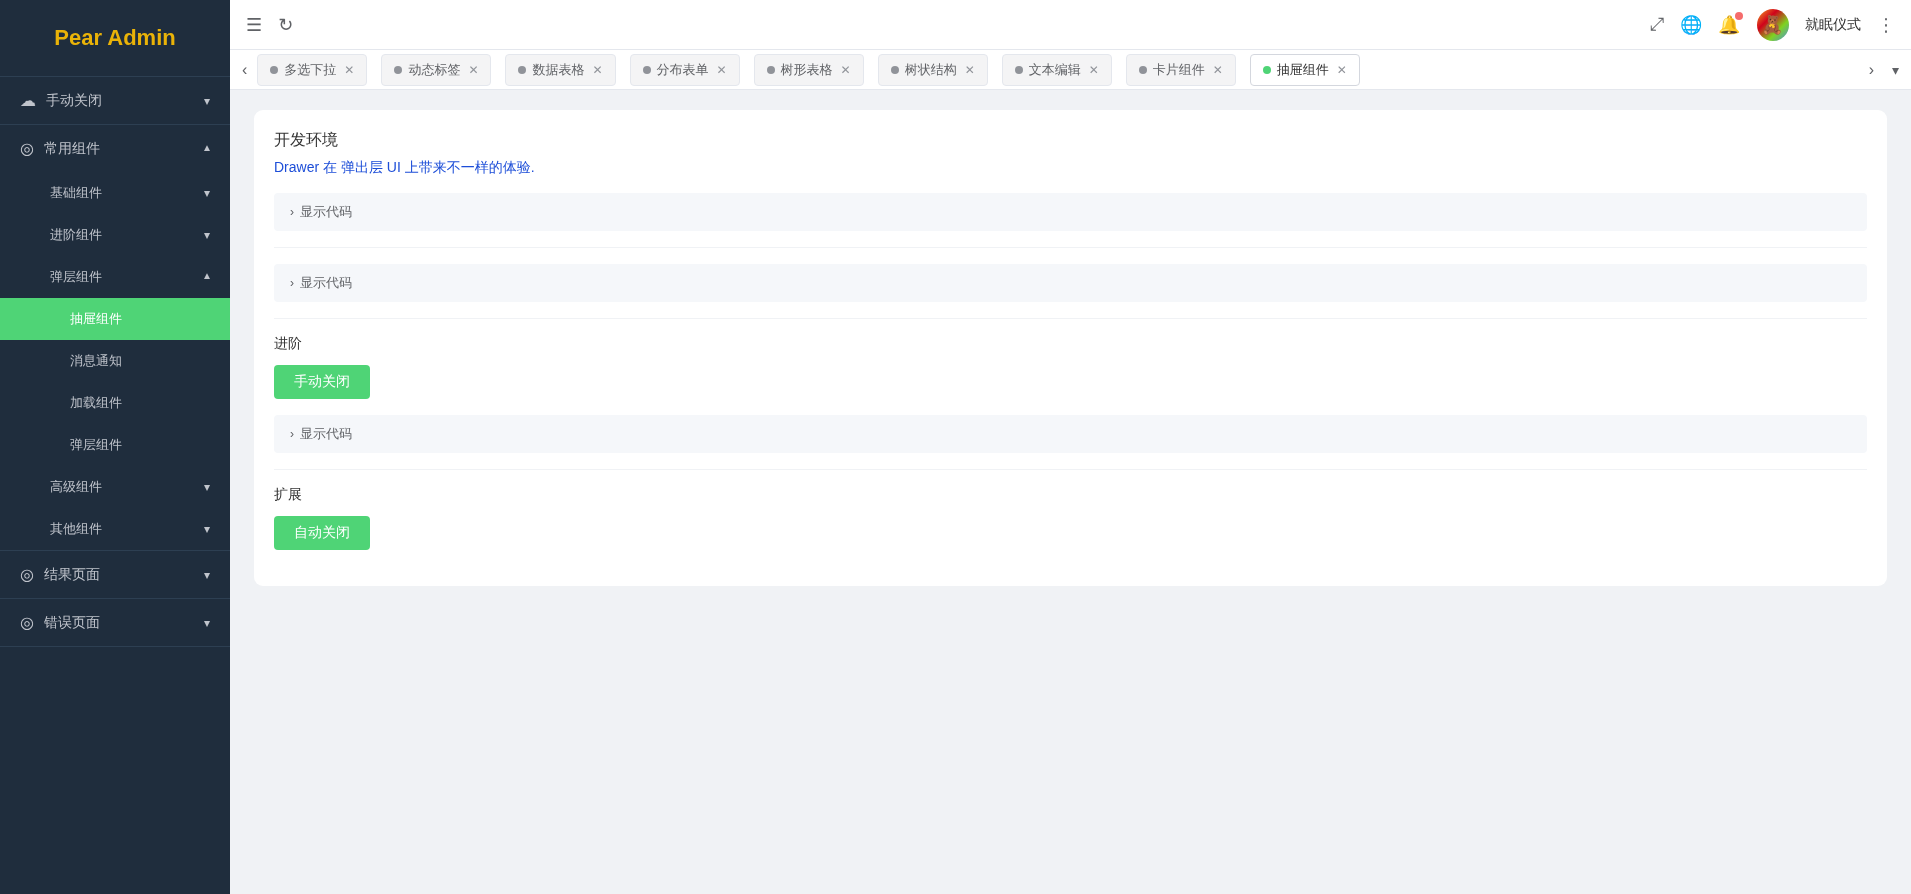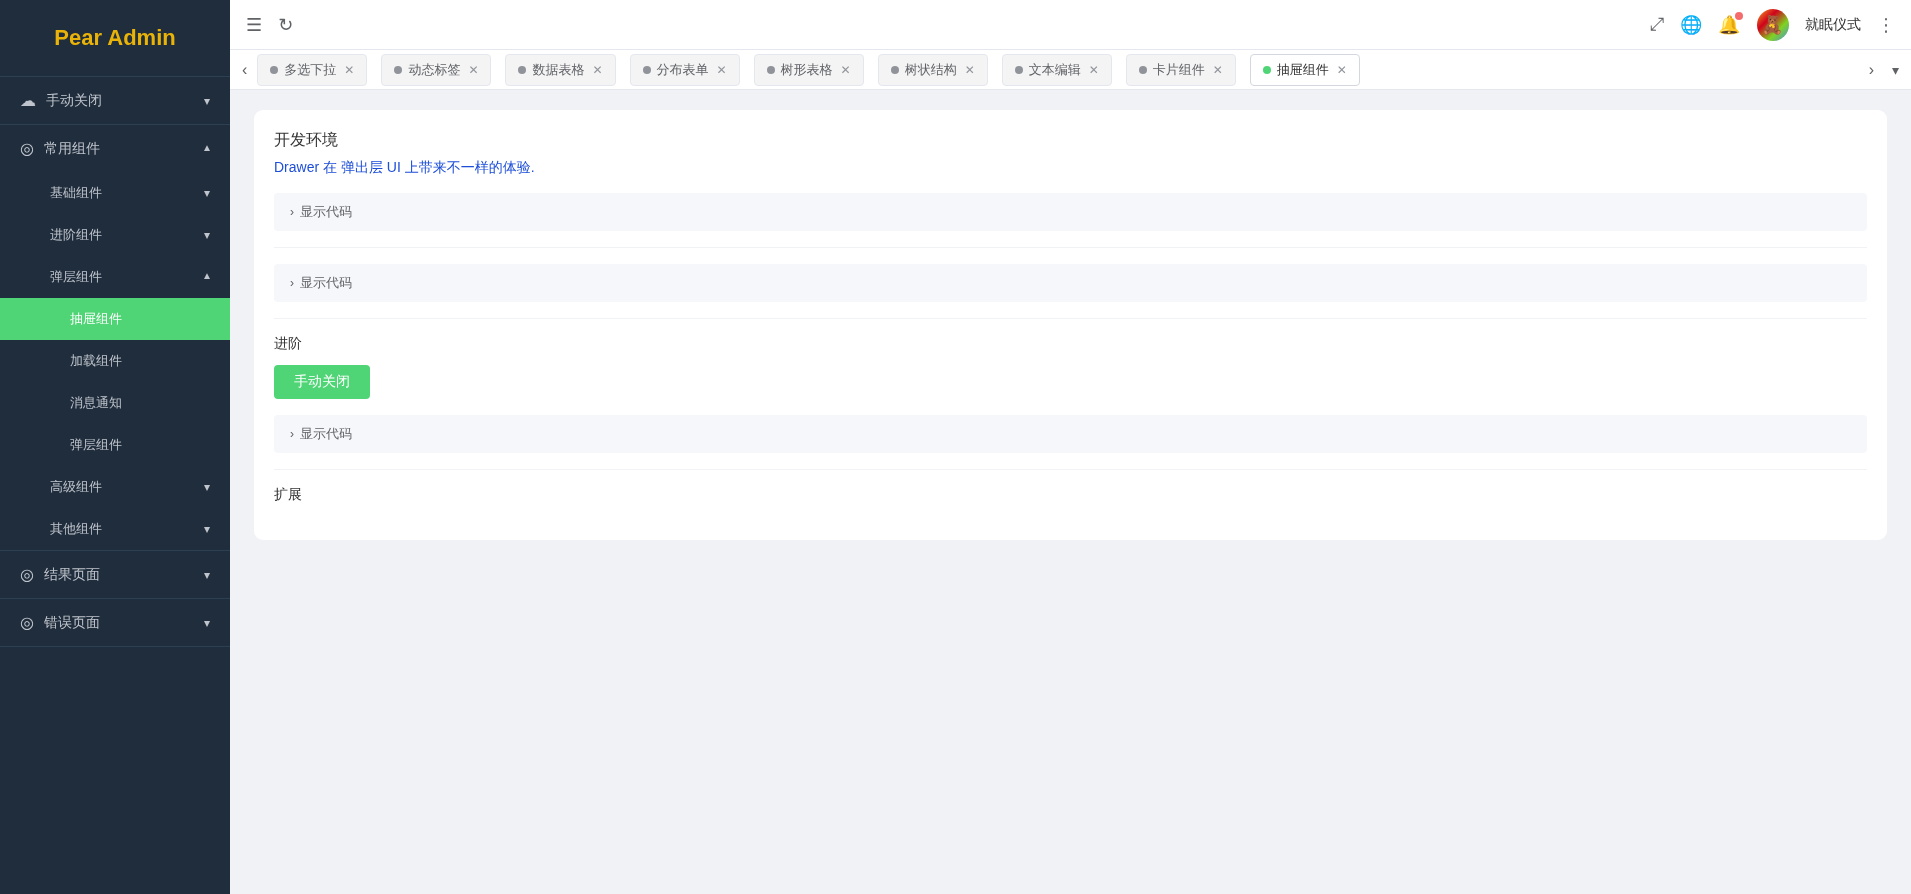--- a/index.html
+++ b/index.html
@@ -246,25 +246,25 @@
     <div class="sidebar-sub-item" style="display:flex;align-items:center;justify-content:space-between;">
       <span>弹层组件</span>
       <span class="chevron open">▾</span>
     </div>
 
     <div class="sidebar-sub-item active" style="padding-left:70px;">
       <span>抽屉组件</span>
     </div>
 
     <div class="sidebar-sub-item" style="padding-left:70px;">
+      <span>消息通知</span>
+    </div>
+
+    <div class="sidebar-sub-item" style="padding-left:70px;">
       <span>加载组件</span>
-    </div>
-
-    <div class="sidebar-sub-item" style="padding-left:70px;">
-      <span>消息通知</span>
     </div>
 
     <div class="sidebar-sub-item" style="padding-left:70px;">
       <span>弹层组件</span>
     </div>
 
     <div class="sidebar-sub-item" style="display:flex;align-items:center;justify-content:space-between;">
       <span>高级组件</span>
       <span class="chevron">▾</span>
     </div>
@@ -400,17 +400,20 @@
 
       <div class="show-code-bar">
         <span class="chevron-icon">›</span>
         <span>显示代码</span>
       </div>
 
       <div class="divider"></div>
 
       <div class="demo-section">
         <div class="demo-section-title">扩展</div>
+        <div class="demo-buttons">
+          <button class="btn btn-green">自动关闭</button>
+        </div>
       </div>
 
     </div>
   </div>
 </div>
 
 </body></html>

